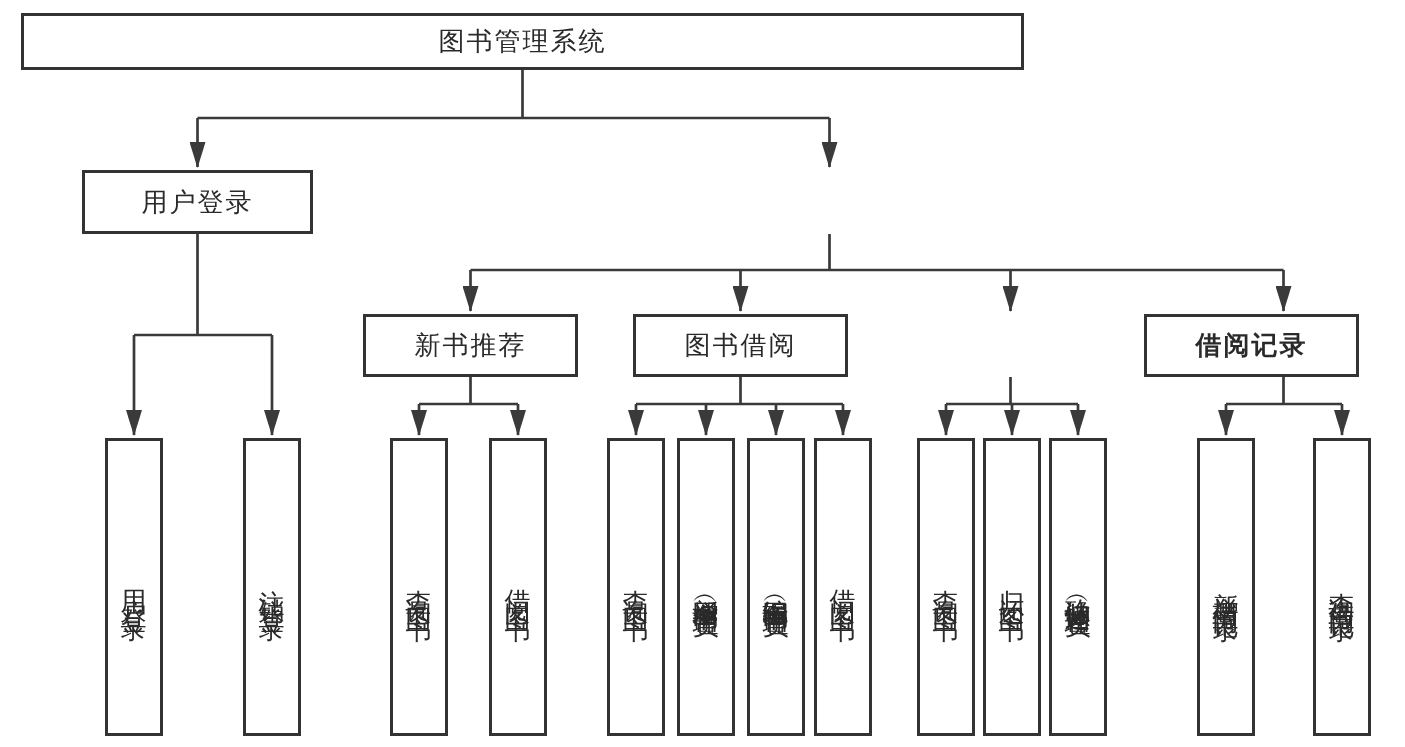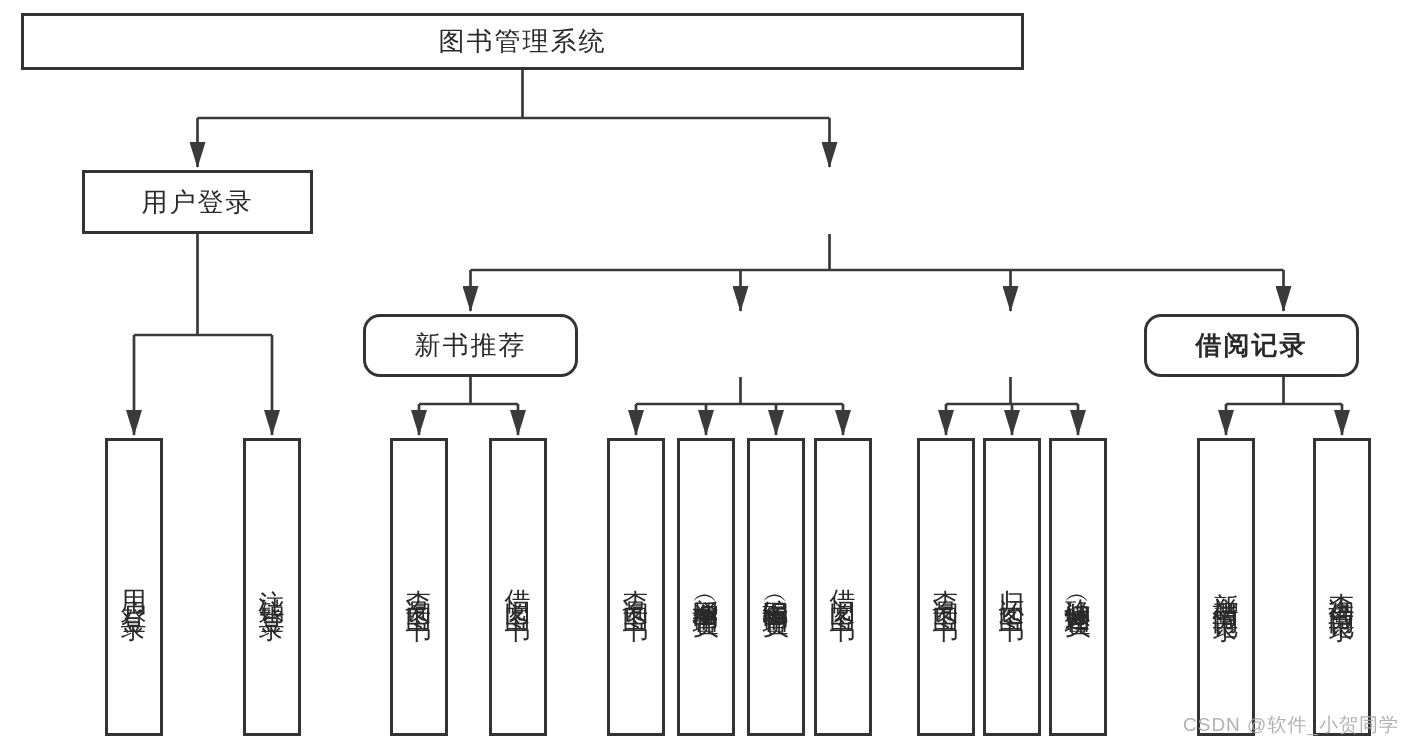--- a/index.html
+++ b/index.html
@@ -35,21 +35,21 @@
   }
   .node .lbl {
     font-size: 26px;
     letter-spacing: 2px;
     white-space: nowrap;
   }
   
   .root-box   { left: 21px;  top: 13px;  width: 1003px; height: 57px; }
   .l2a        { left: 82px;  top: 170px; width: 231px;  height: 64px; }
   .l2b        { left: 712px; top: 170px; width: 235px;  height: 64px; }
-  .l3         { top: 314px;  height: 63px; width: 215px; border-radius: 17px; }
+  .l3         { top: 314px;  height: 63px; width: 215px; }
   .l3a { left: 363px; }
   .l3b { left: 633px; }
   .l3c { left: 903px; }
   .l3d { left: 1144px; font-weight: bold; }
   
   .leaf {
     top: 438px;
     width: 58px;
     height: 298px;
   }
@@ -140,20 +140,23 @@
     <span class="lbl">图书管理系统</span>
   </div>
 
   <div class="node l2a">
     <span class="lbl">用户登录</span>
   </div>
 
   <div class="node l3 l3a">
     <span class="lbl">新书推荐</span>
   </div>
+  <div class="node l3 l3b">
+    <span class="lbl">图书借阅</span>
+  </div>
   <div class="node l3 l3d">
     <span class="lbl">借阅记录</span>
   </div>
 
   <div class="node leaf ls9 leaf1">
     <span class="lbl">用户登录</span>
   </div>
   <div class="node leaf ls9 leaf2">
     <span class="lbl">注销登录</span>
   </div>
@@ -184,15 +187,14 @@
   <div class="node leaf ls3 leaf11">
     <span class="lbl">确认归还（管理员）</span>
   </div>
   <div class="node leaf ls6 leaf12">
     <span class="lbl">新增借阅记录</span>
   </div>
   <div class="node leaf ls6 leaf13">
     <span class="lbl">查询借阅记录</span>
   </div>
 
-  <div class="watermark">CSDN @软件_小贺同学</div>
 
 </div>
 
 </body></html>

